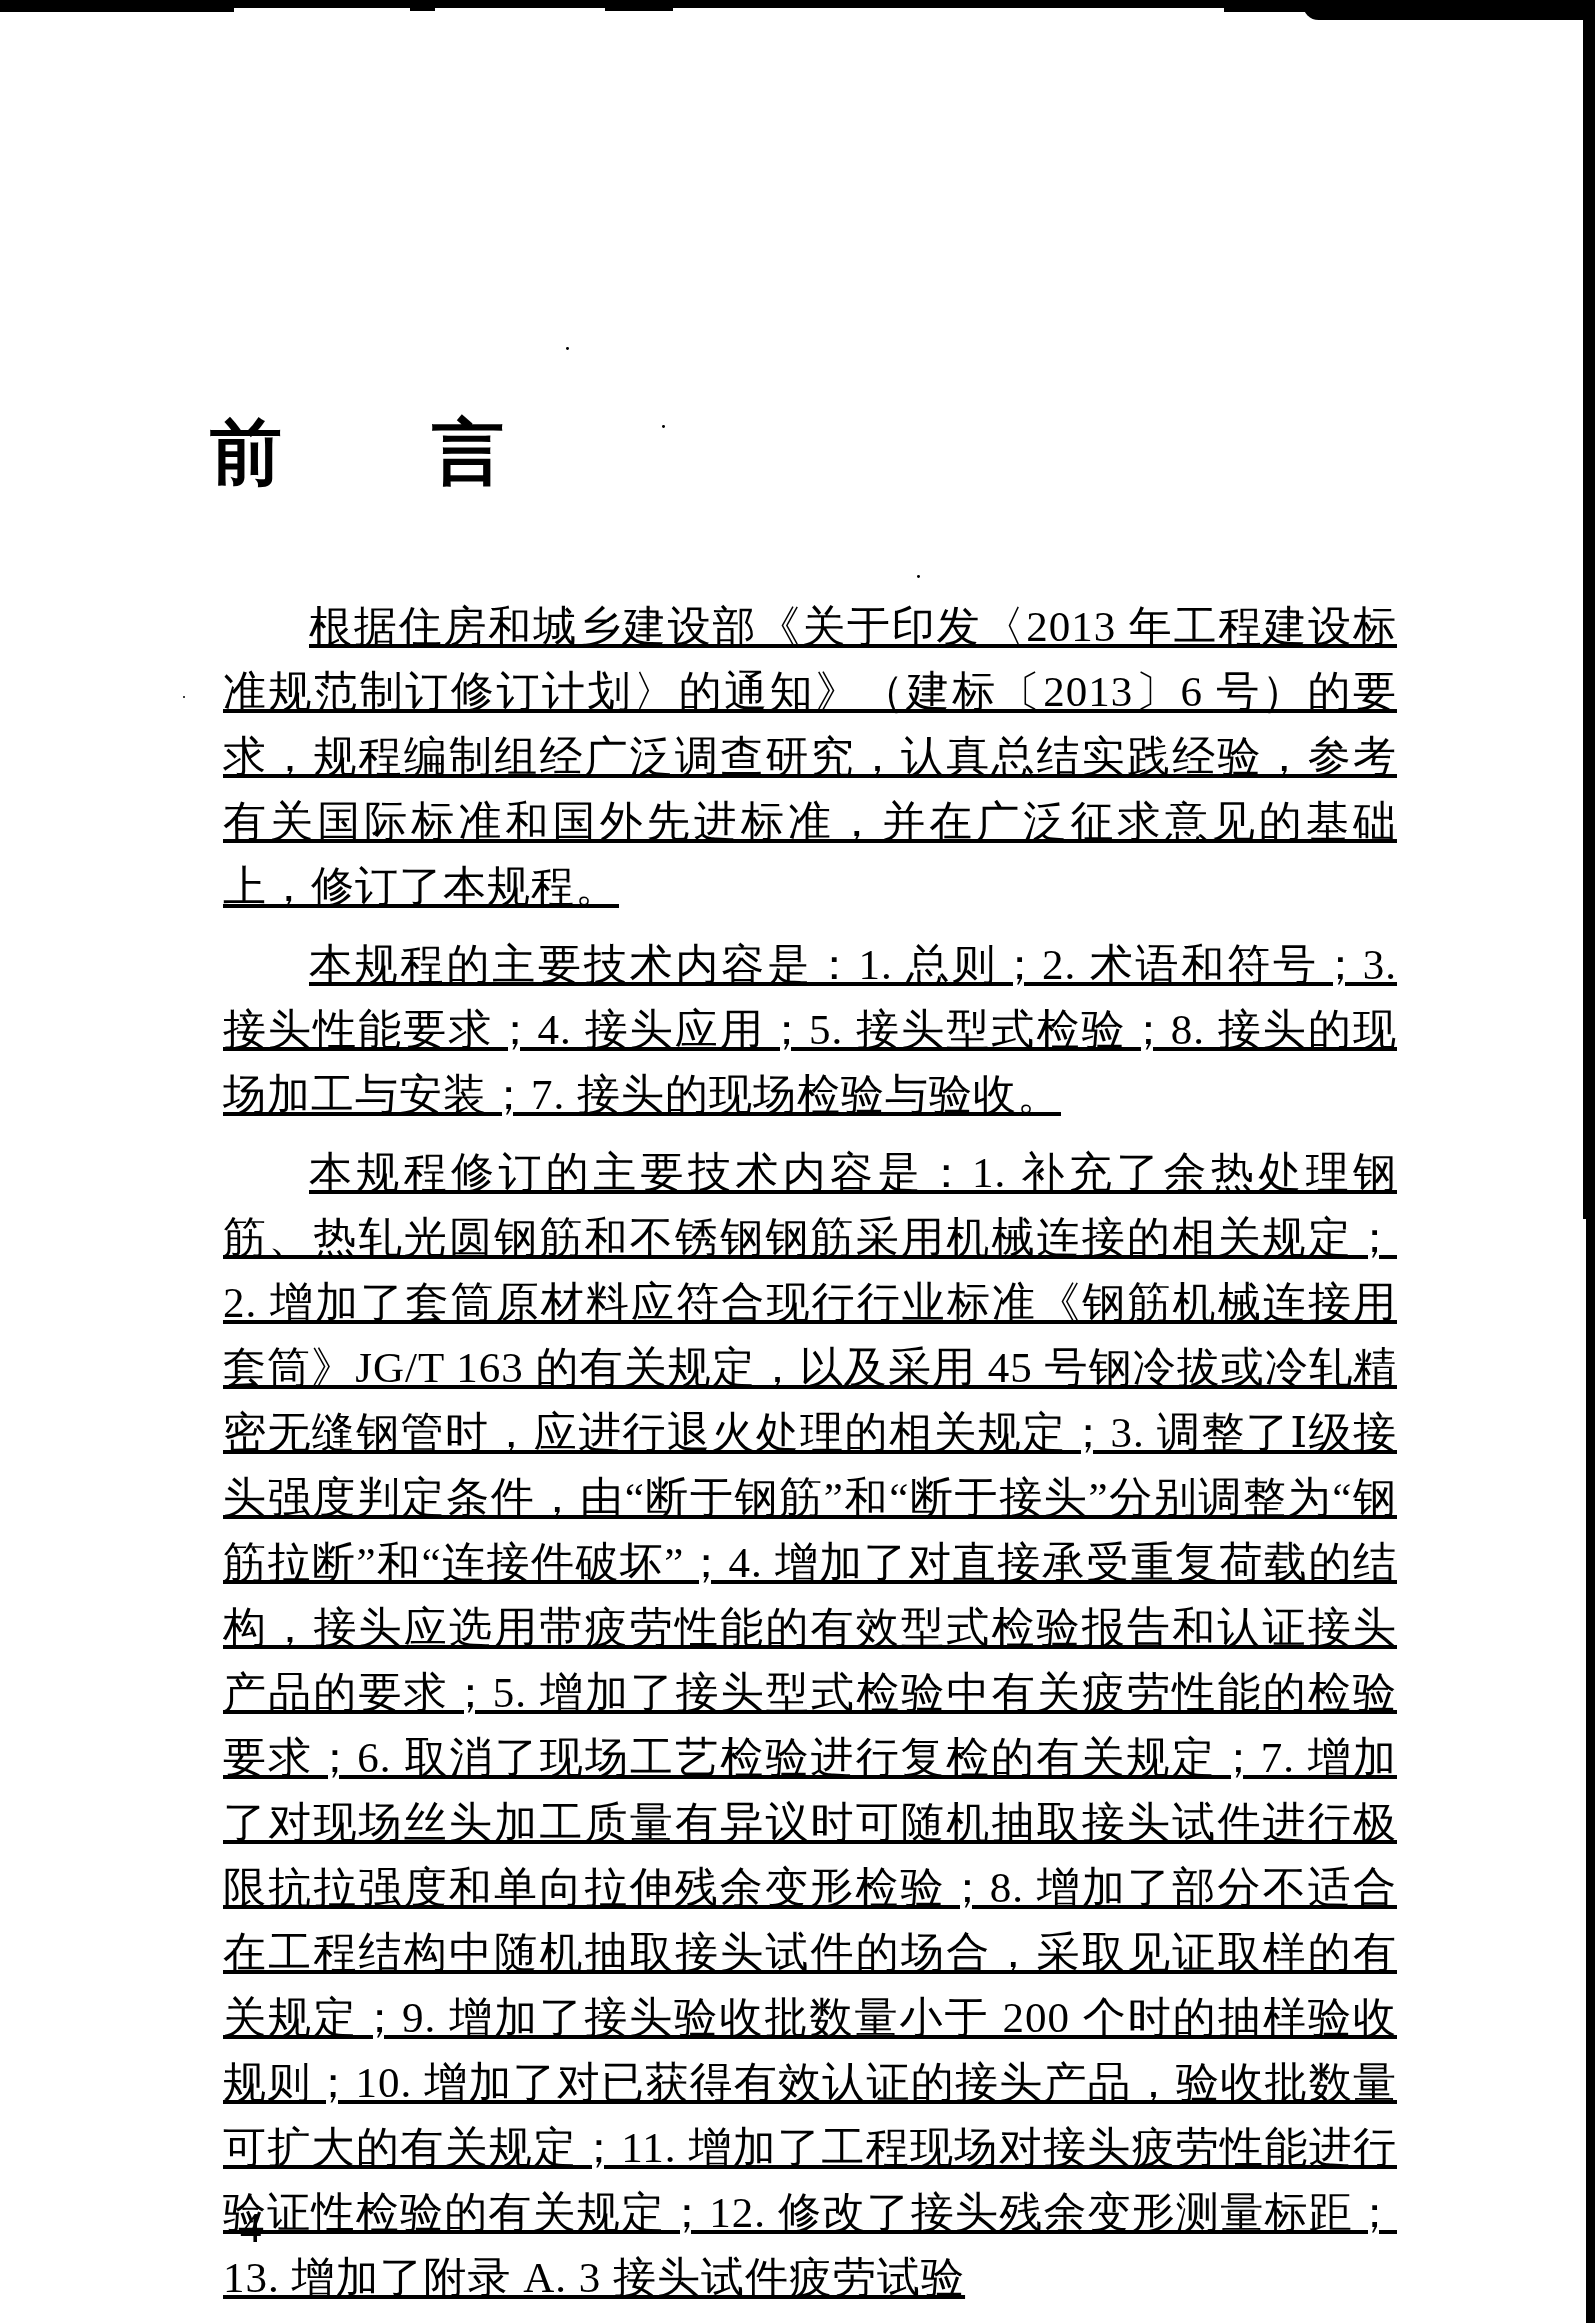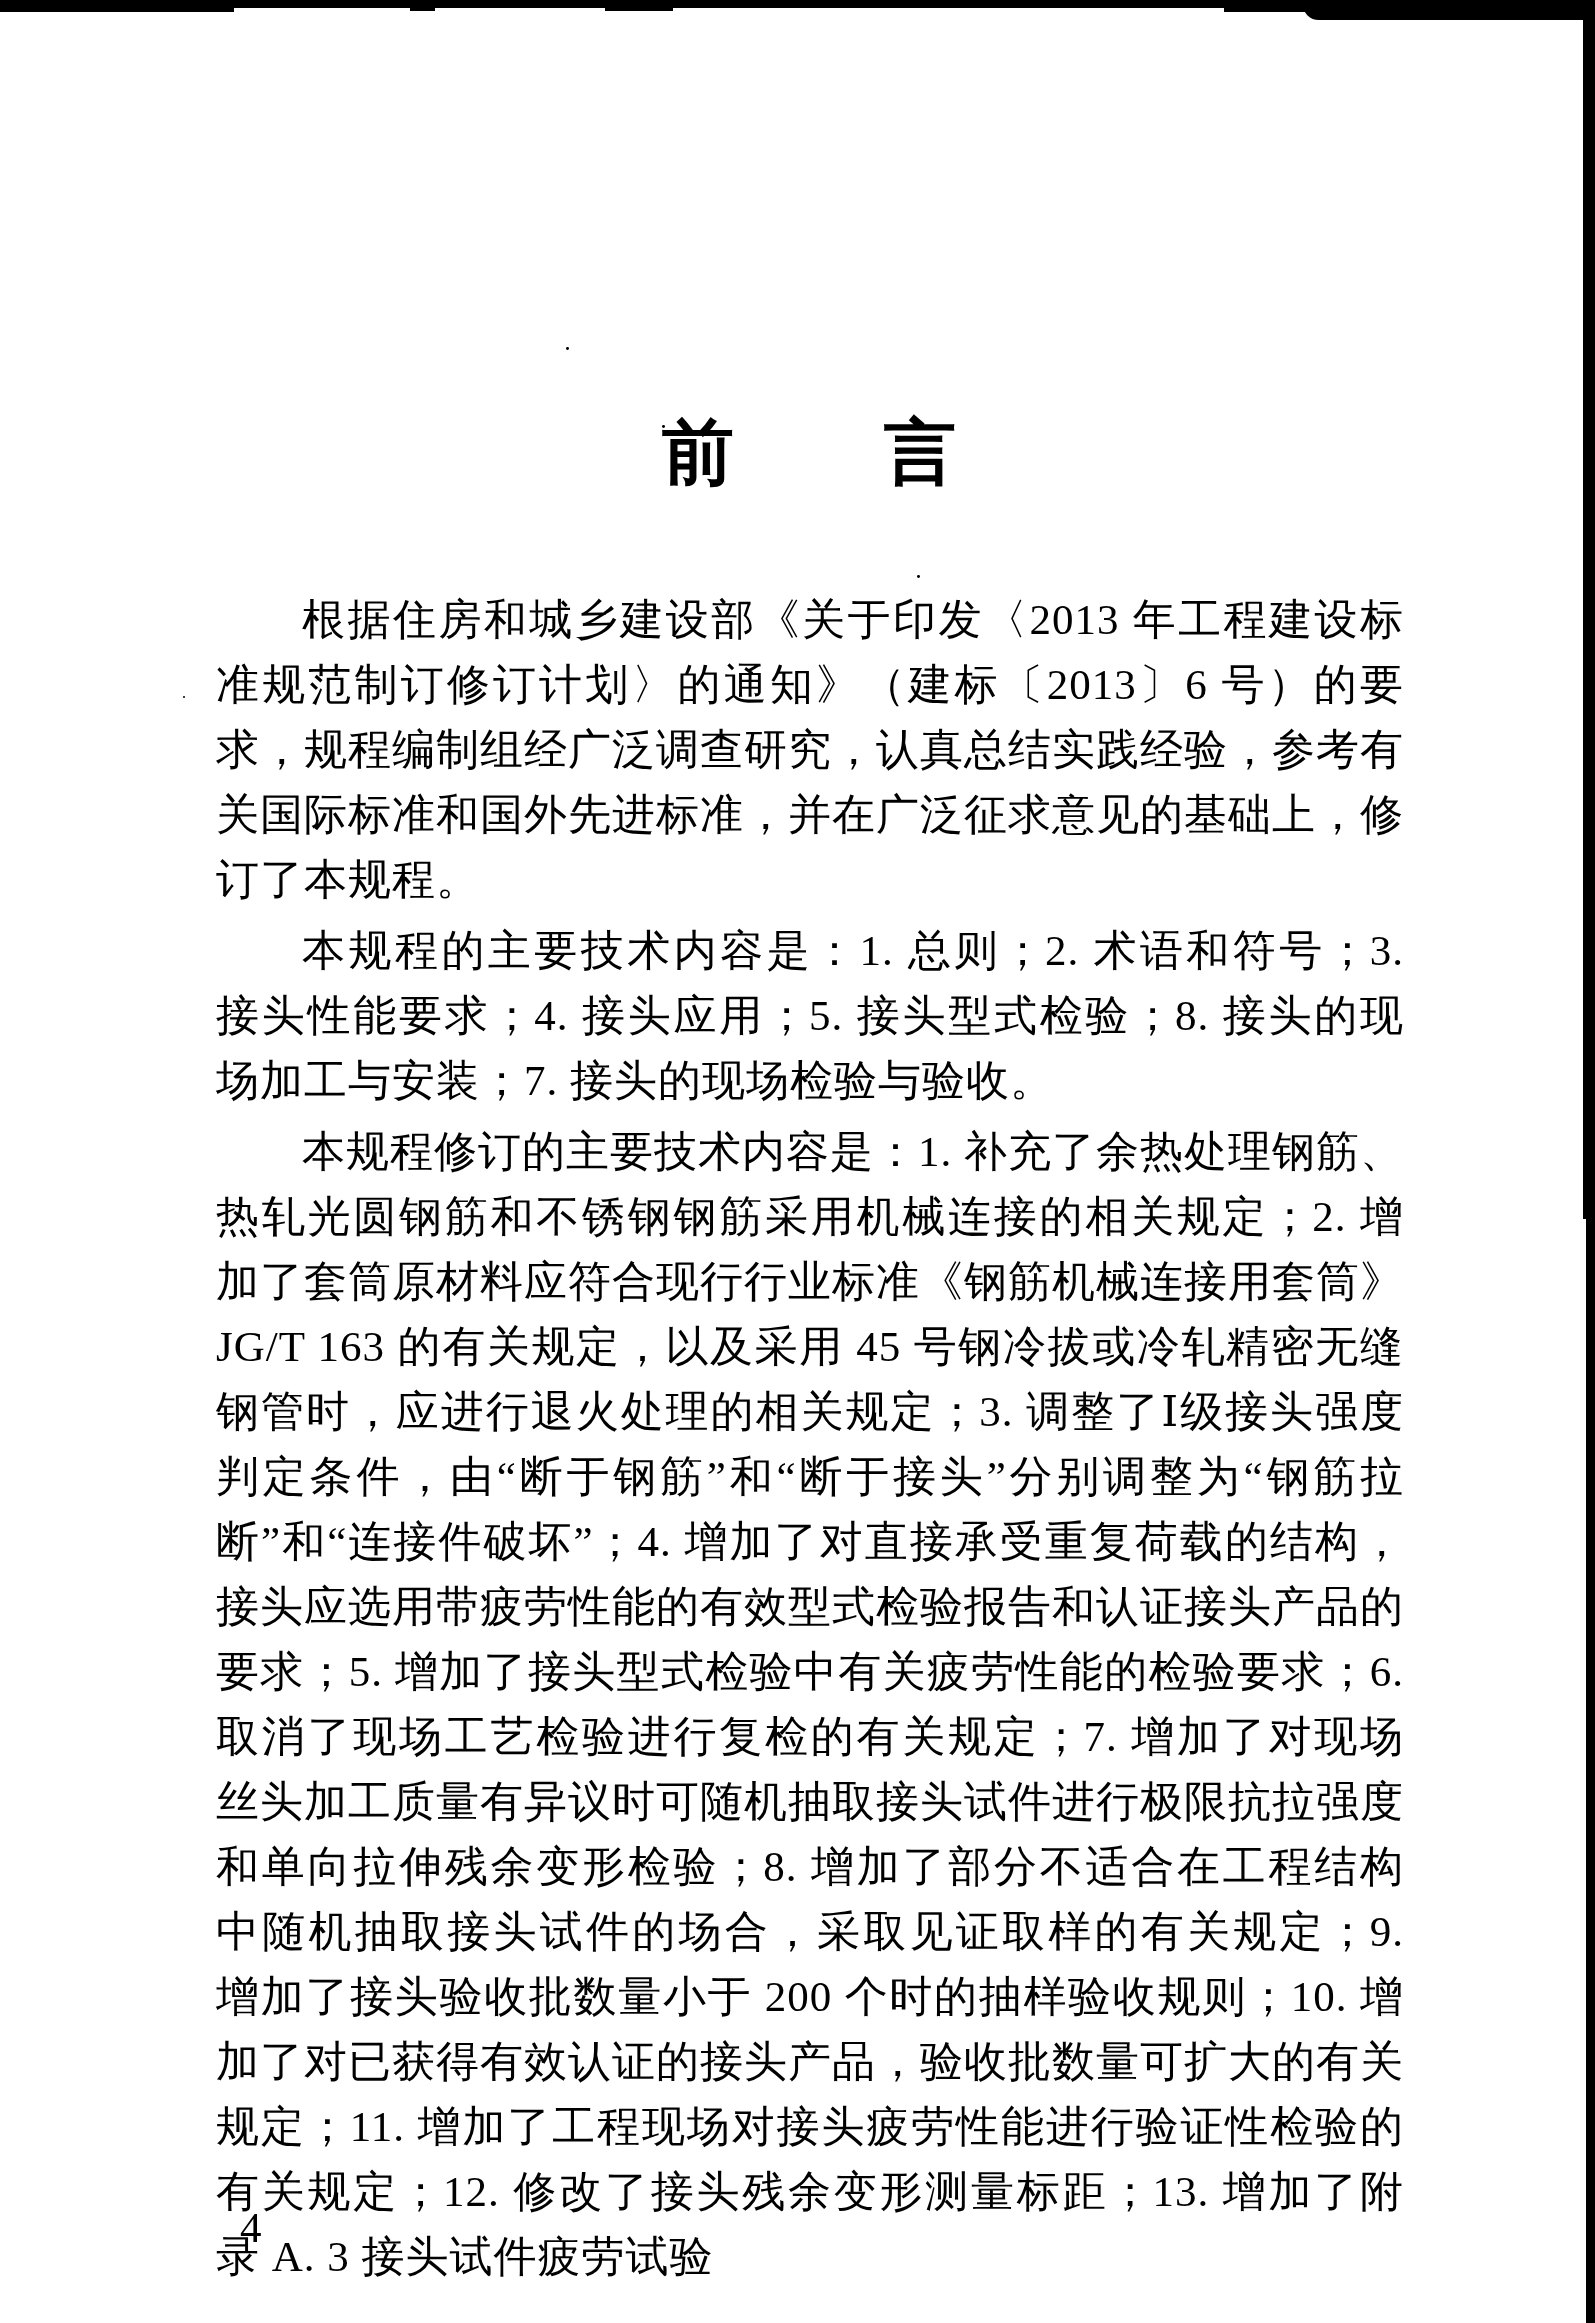--- a/index.html
+++ b/index.html
@@ -49,42 +49,43 @@
   .speck { position: absolute; background: #000; border-radius: 50%; }
   .speck1 { left: 566px; top: 347px; width: 2.9px; height: 2.9px; }
   .speck2 { left: 662px; top: 425px; width: 2.9px; height: 2.9px; }
   .speck3 { left: 917px; top: 575px; width: 2.9px; height: 2.9px; }
   .speck4 { left: 183px; top: 696px; width: 2px; height: 2px; }
   
   .doc-title {
     position: absolute;
     left: 210px; top: 414px;
     width: 1200px;
-    text-align: center;
+    text-align: left;
     font-size: 72px;
     font-weight: bold;
     letter-spacing: 2px;
     line-height: 1.1;
     white-space: pre;
   }
   
   .doc-body {
     position: absolute;
     left: 210px; top: 581px;
     width: 1200px;
     font-size: 43px;
     line-height: 65px;
     text-align: justify;
     text-justify: inter-ideograph;
     letter-spacing: 1px;
   }
   .doc-body p {
-    margin: 6px;
+    margin: 13px;
     padding: 0;
     text-indent: 2em;
+    text-decoration: underline;
   }
   
   .page-number {
     position: absolute;
     left: 240px; top: 2206px;
     font-size: 43px;
     line-height: 1;
   }
 </style>
 </head>

